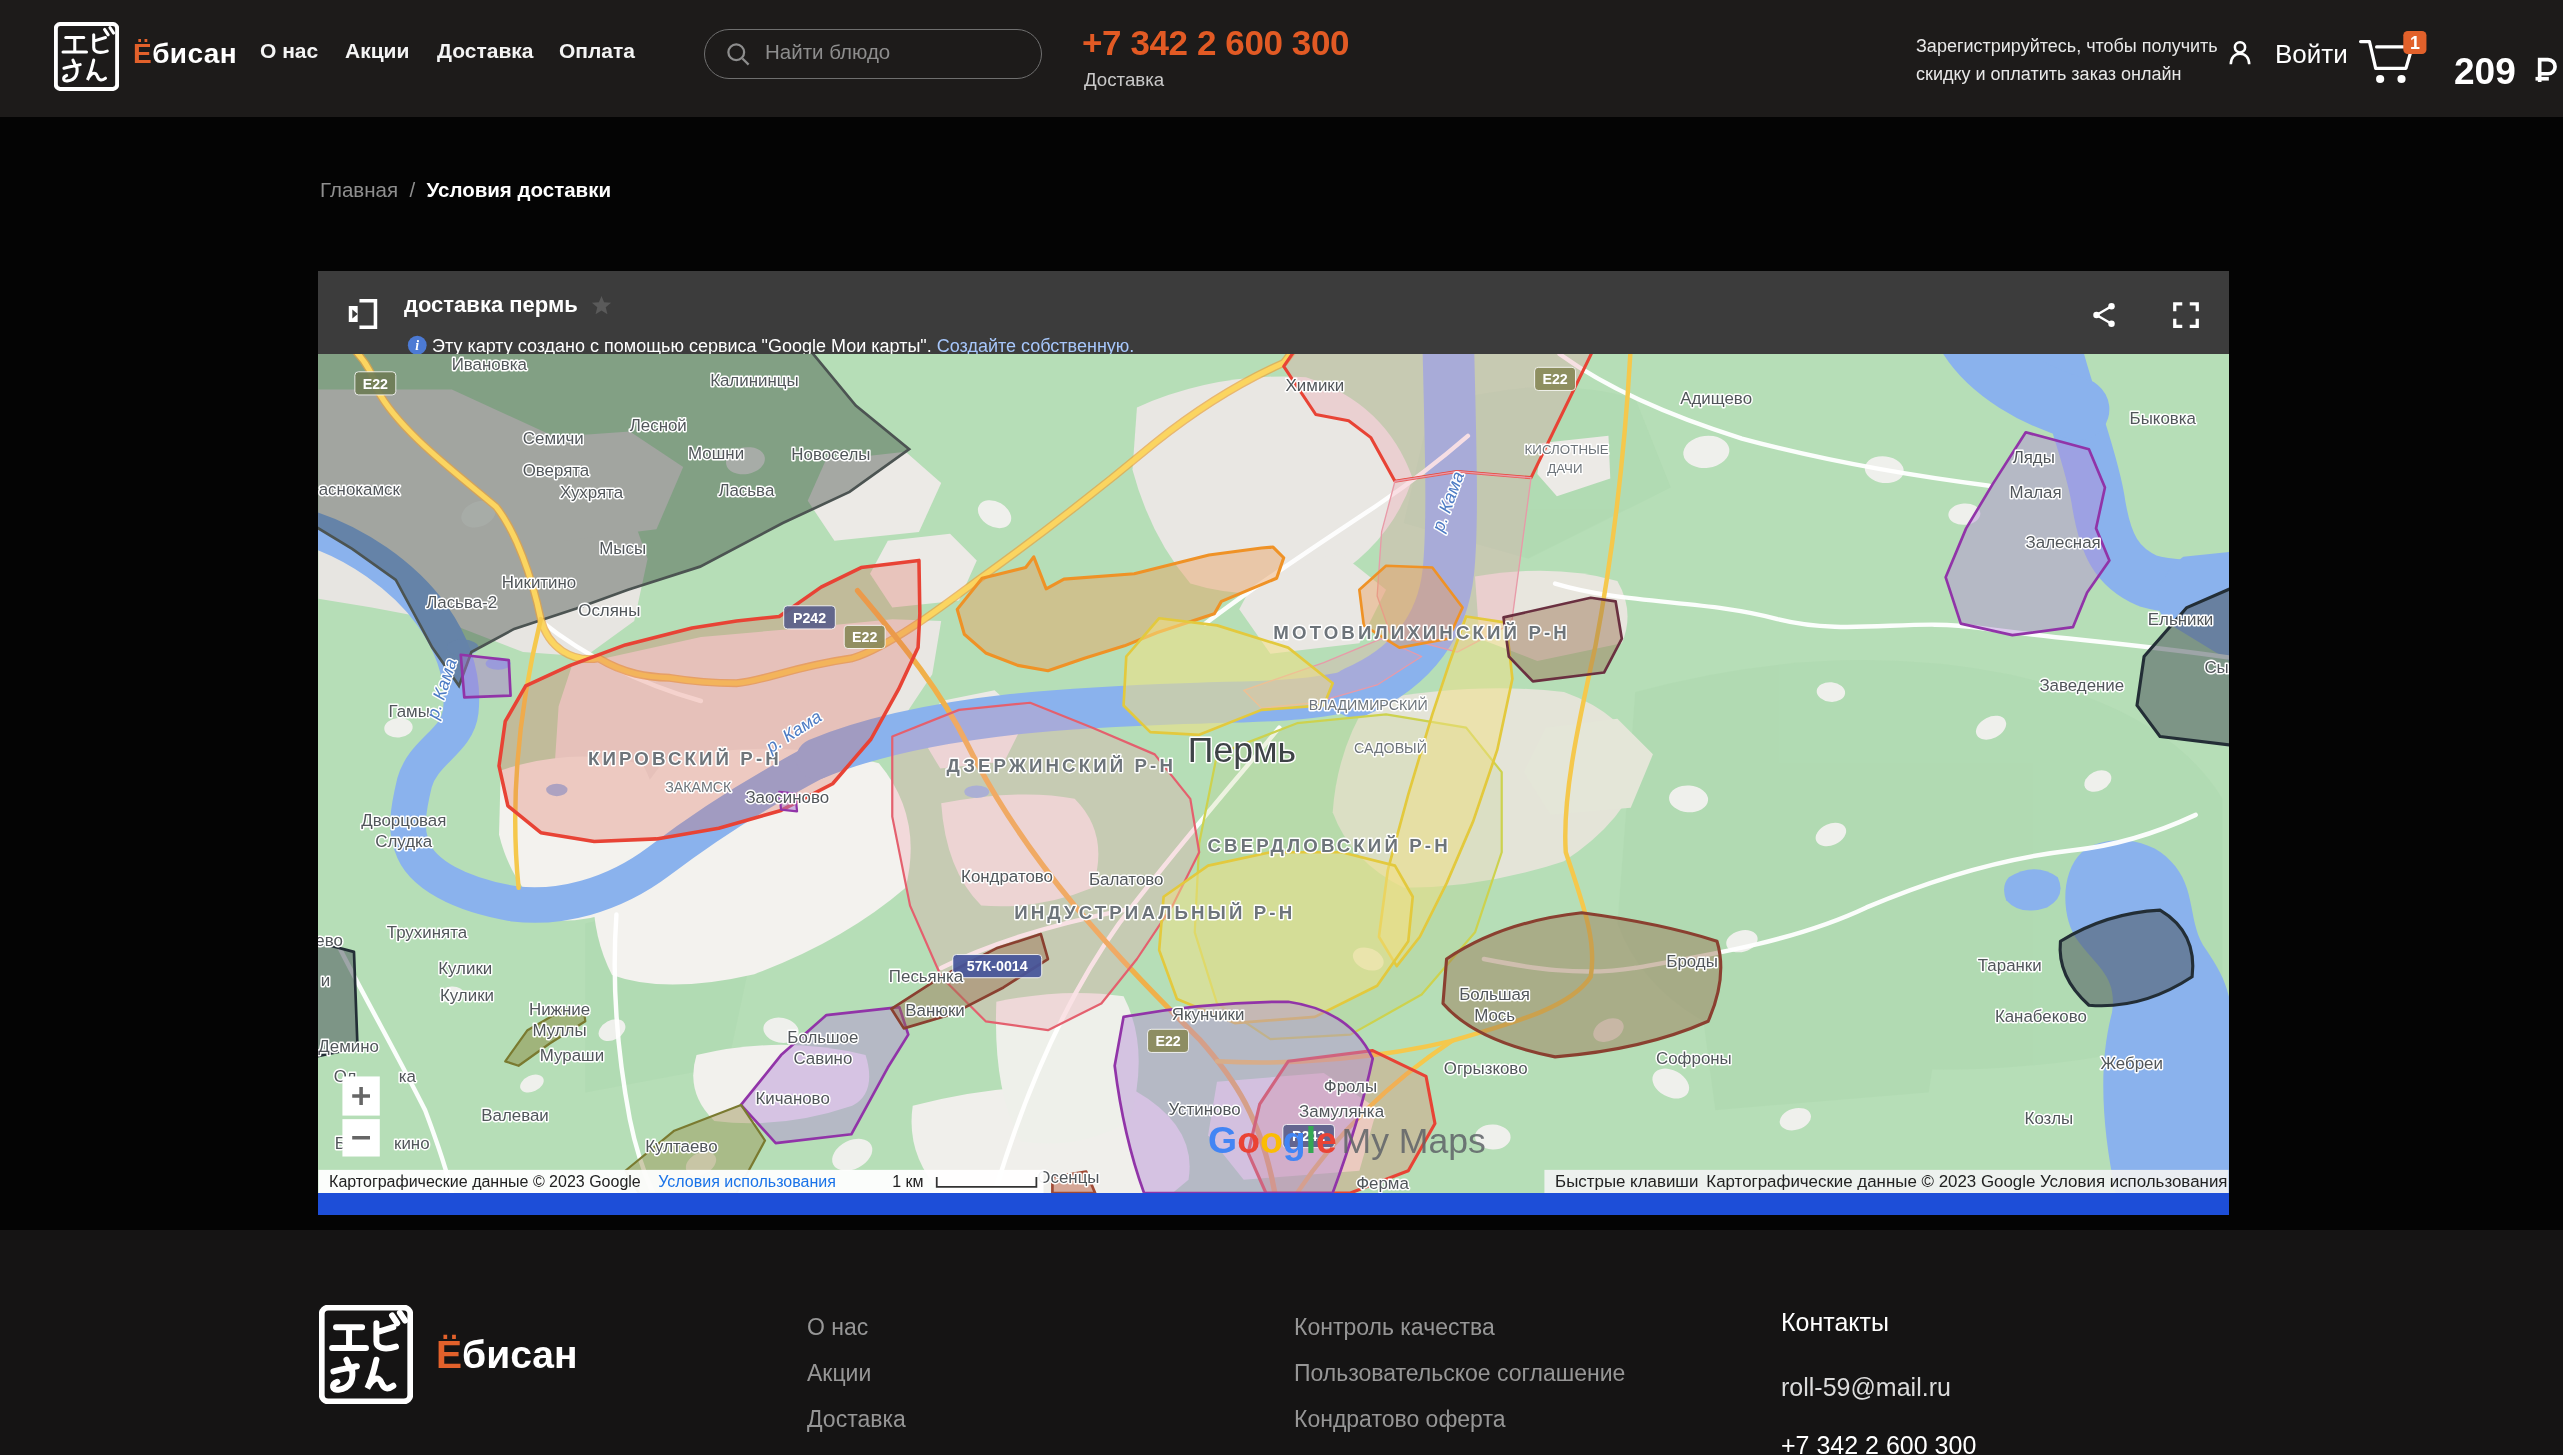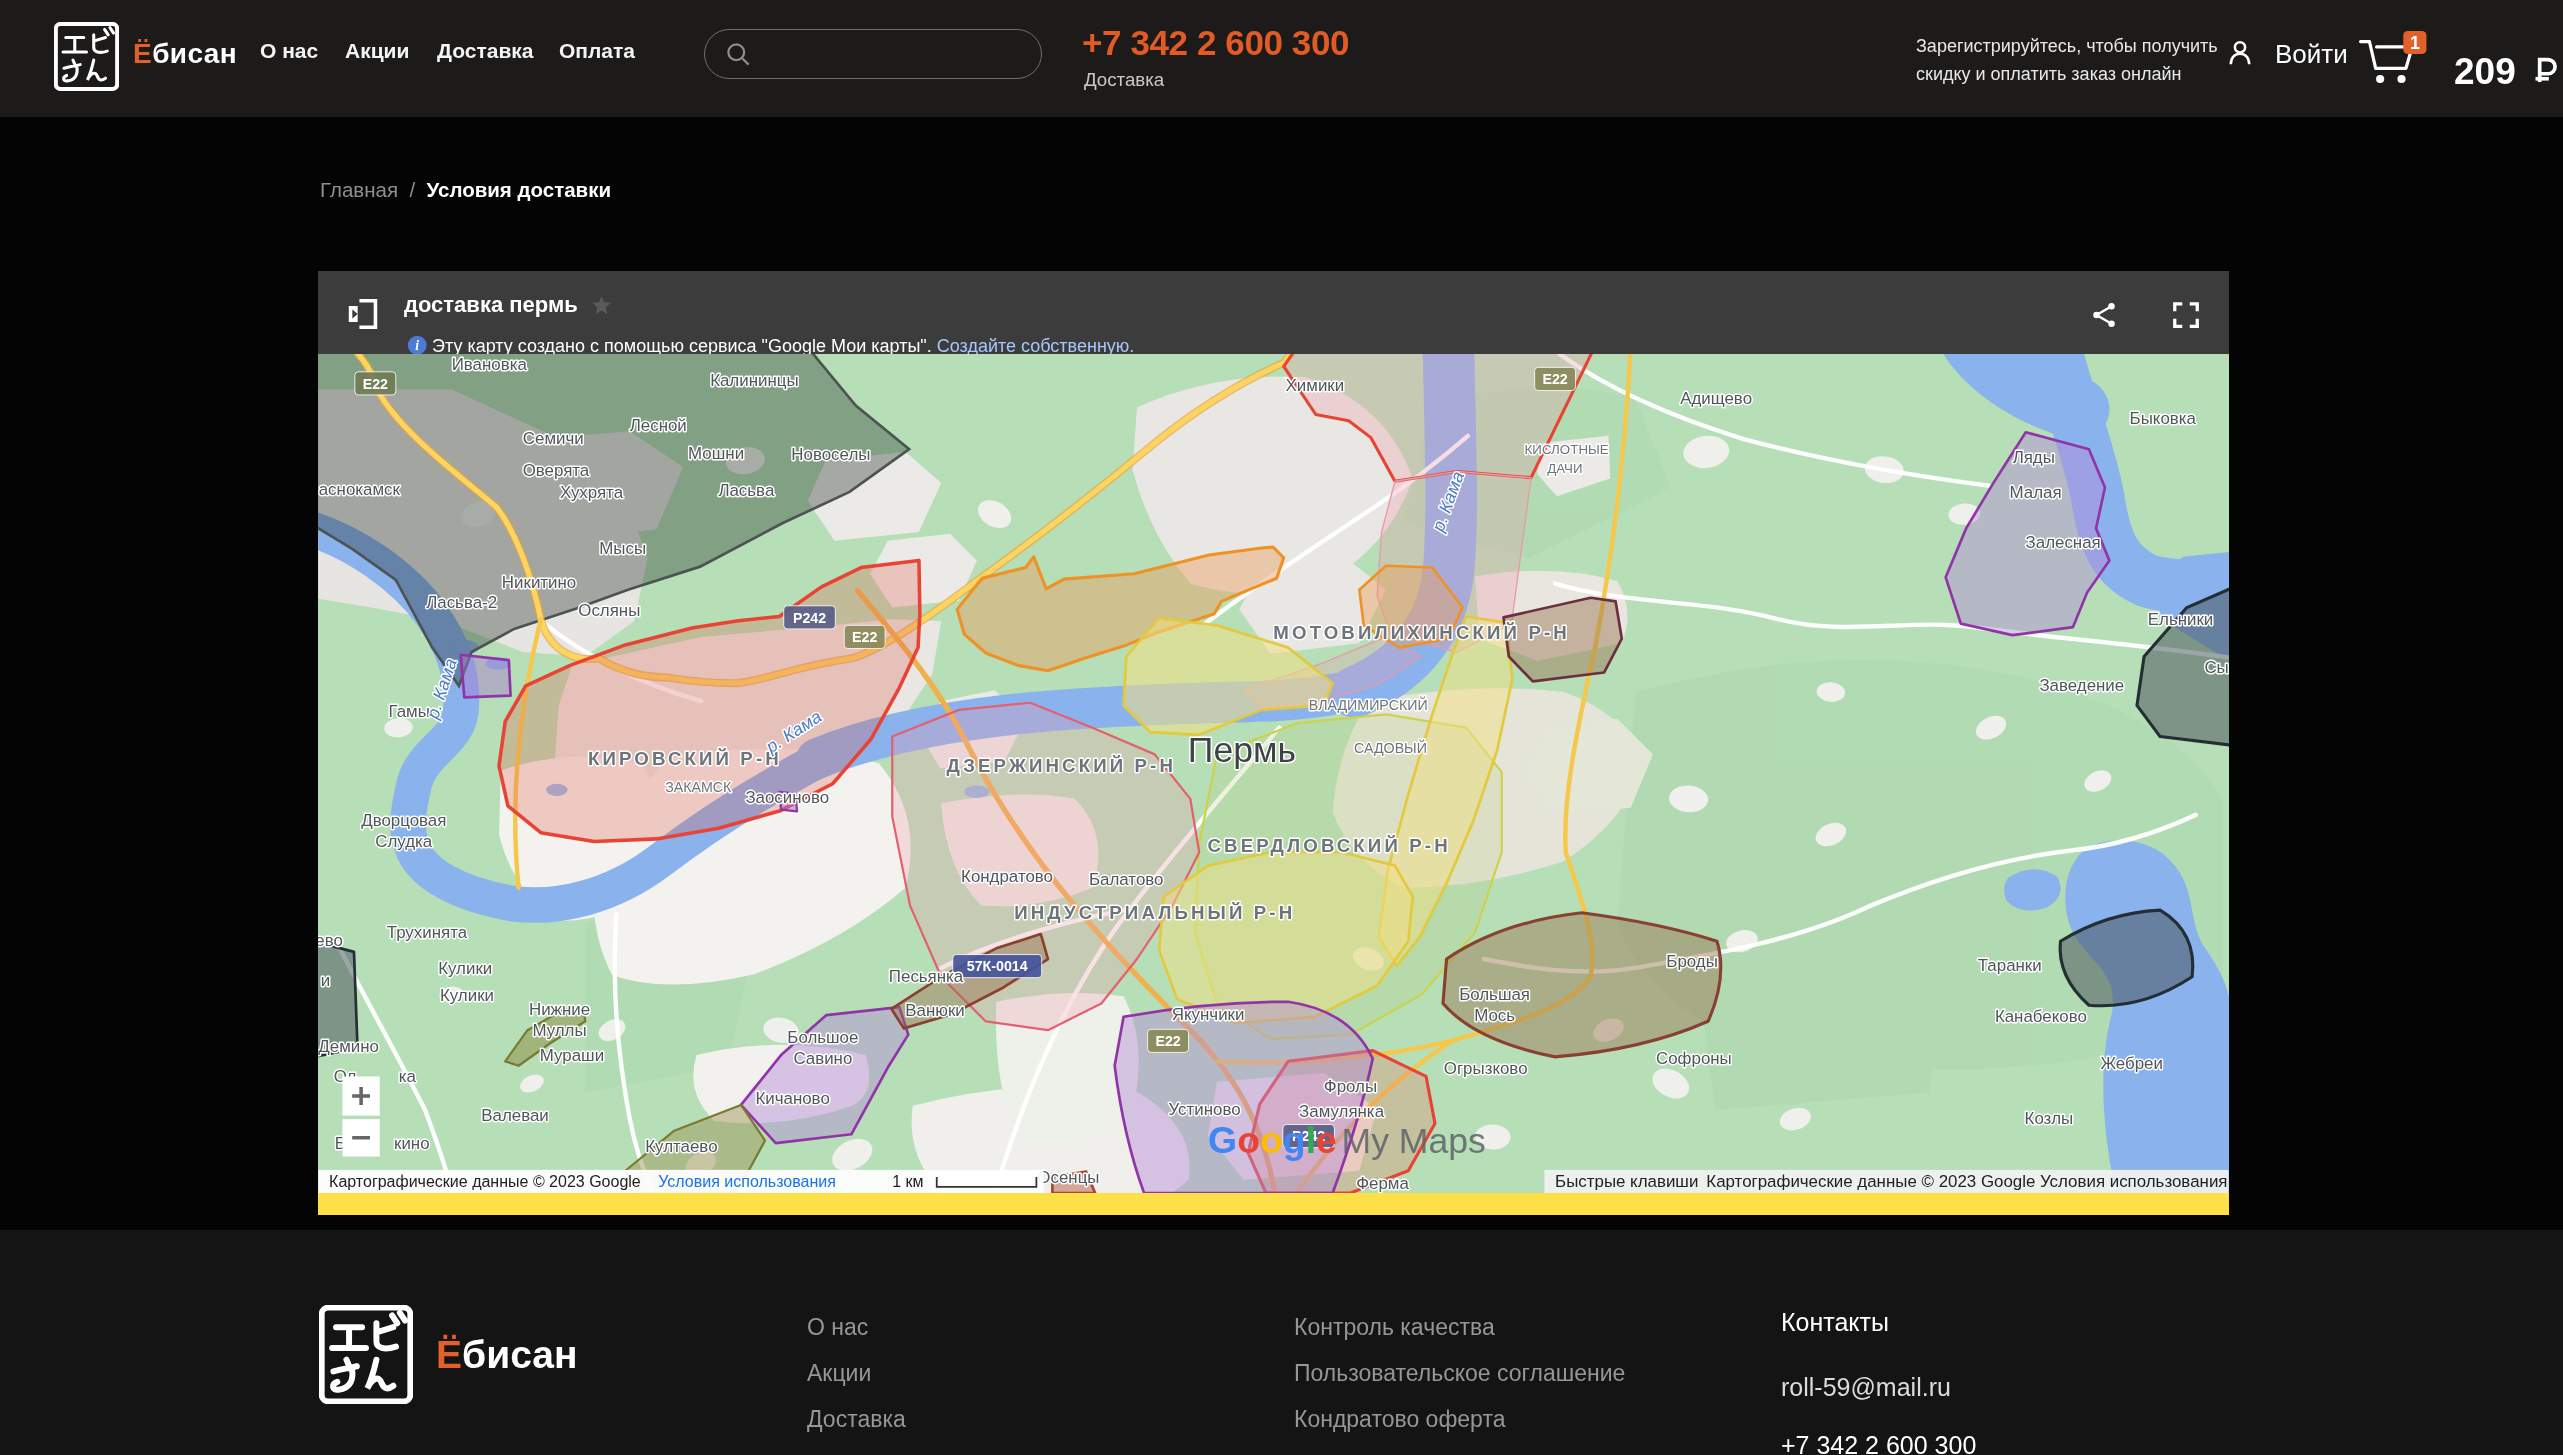--- a/index.html
+++ b/index.html
@@ -11,21 +11,21 @@
 .nav{position:absolute;top:39px;font-size:21px;font-weight:bold;color:#f4f4f4}
 .search{position:absolute;left:704px;top:28.5px;width:338px;height:50px;border:1.8px solid #6f6f6f;border-radius:25px}
 .search span{position:absolute;left:61px;top:11.6px;font-size:20.5px;color:#8d8d8d}
 .phone{position:absolute;left:1082px;top:23px;font-size:35px;font-weight:bold;color:#e25a24;letter-spacing:-0.4px}
 .phsub{position:absolute;left:1084px;top:69px;font-size:18.7px;color:#c9c9c9}
 .reg{position:absolute;left:1916px;top:32px;font-size:18px;color:#e8e8e8;line-height:28px}
 .login{position:absolute;left:2275px;top:39px;font-size:26px;font-weight:normal;color:#fff}
 .sum{position:absolute;left:2454px;top:51px;font-size:37px;font-weight:bold;color:#fff}
 .crumb{position:absolute;left:320px;top:178px;font-size:20.5px;color:#8f8f8f}
 .crumb b{color:#fff;font-weight:700}
-.mapcard{position:absolute;left:318px;top:271px;width:1911px;height:944px;background:#fde047}
+.mapcard{position:absolute;left:318px;top:271px;width:1911px;height:944px;background:#1d4ed8}
 .maphead{position:absolute;left:0;top:0;width:1911px;height:83px;background:#3c3c3c}
 .mtitle{position:absolute;left:86px;top:21.4px;font-size:22px;font-weight:bold;color:#fff}
 .minfo{position:absolute;left:114px;top:65px;font-size:18px;color:#fff;white-space:nowrap}
 .minfo a{color:#a7c7fb}
 .mapbody{position:absolute;left:0;top:83px;width:1911px;height:839px;background:#b6deb7;overflow:hidden}
 footer{position:absolute;left:0;top:1230px;width:2563px;height:226px;background:#151414}
 .flogo{position:absolute;left:319px;top:1305px;width:94px;height:94px}
 .fbrand{position:absolute;left:436px;top:1333px;font-size:39px;font-weight:bold;color:#fff}
 .fbrand b{color:#e2612b;font-weight:bold}
 .fcol{position:absolute;font-size:23px;color:#969696}
@@ -47,20 +47,23 @@
 <div class="brand"><b>Ё</b>бисан</div>
 <div class="nav" style="left:260px">О нас</div>
 <div class="nav" style="left:345px">Акции</div>
 <div class="nav" style="left:437px">Доставка</div>
 <div class="nav" style="left:559px">Оплата</div>
 <div class="search"></div>
     <svg class="abs" style="left:725px;top:41px" width="27" height="27" viewBox="0 0 24 24" fill="none" stroke="#8d8d8d" stroke-width="2">
       <circle cx="10" cy="10" r="7"></circle>
       <path d="M15.5 15.5 L21 21"></path>
     </svg>
+    <div class="search" style="border:none">
+      <span>Найти блюдо</span>
+    </div>
 <div class="phone">+7 342 2 600 300</div>
     <div class="phsub">Доставка</div>
 <div class="reg">Зарегистрируйтесь, чтобы получить<br>скидку и оплатить заказ онлайн</div>
 <svg class="abs" style="left:2223px;top:36px" width="34" height="34" viewBox="0 0 24 24" fill="none" stroke="#fff" stroke-width="1.8">
       <circle cx="12" cy="8" r="3.6"></circle>
       <path d="M5.5 20 c0 -5 3 -7.5 6.5 -7.5 s6.5 2.5 6.5 7.5"></path>
     </svg>
 <div class="login">Войти</div>
 <svg class="abs" style="left:2357px;top:28.5px" width="73" height="59" viewBox="0 0 82 66">
 <g fill="none" stroke="#fff" stroke-width="3.6" stroke-linecap="round" stroke-linejoin="round">

